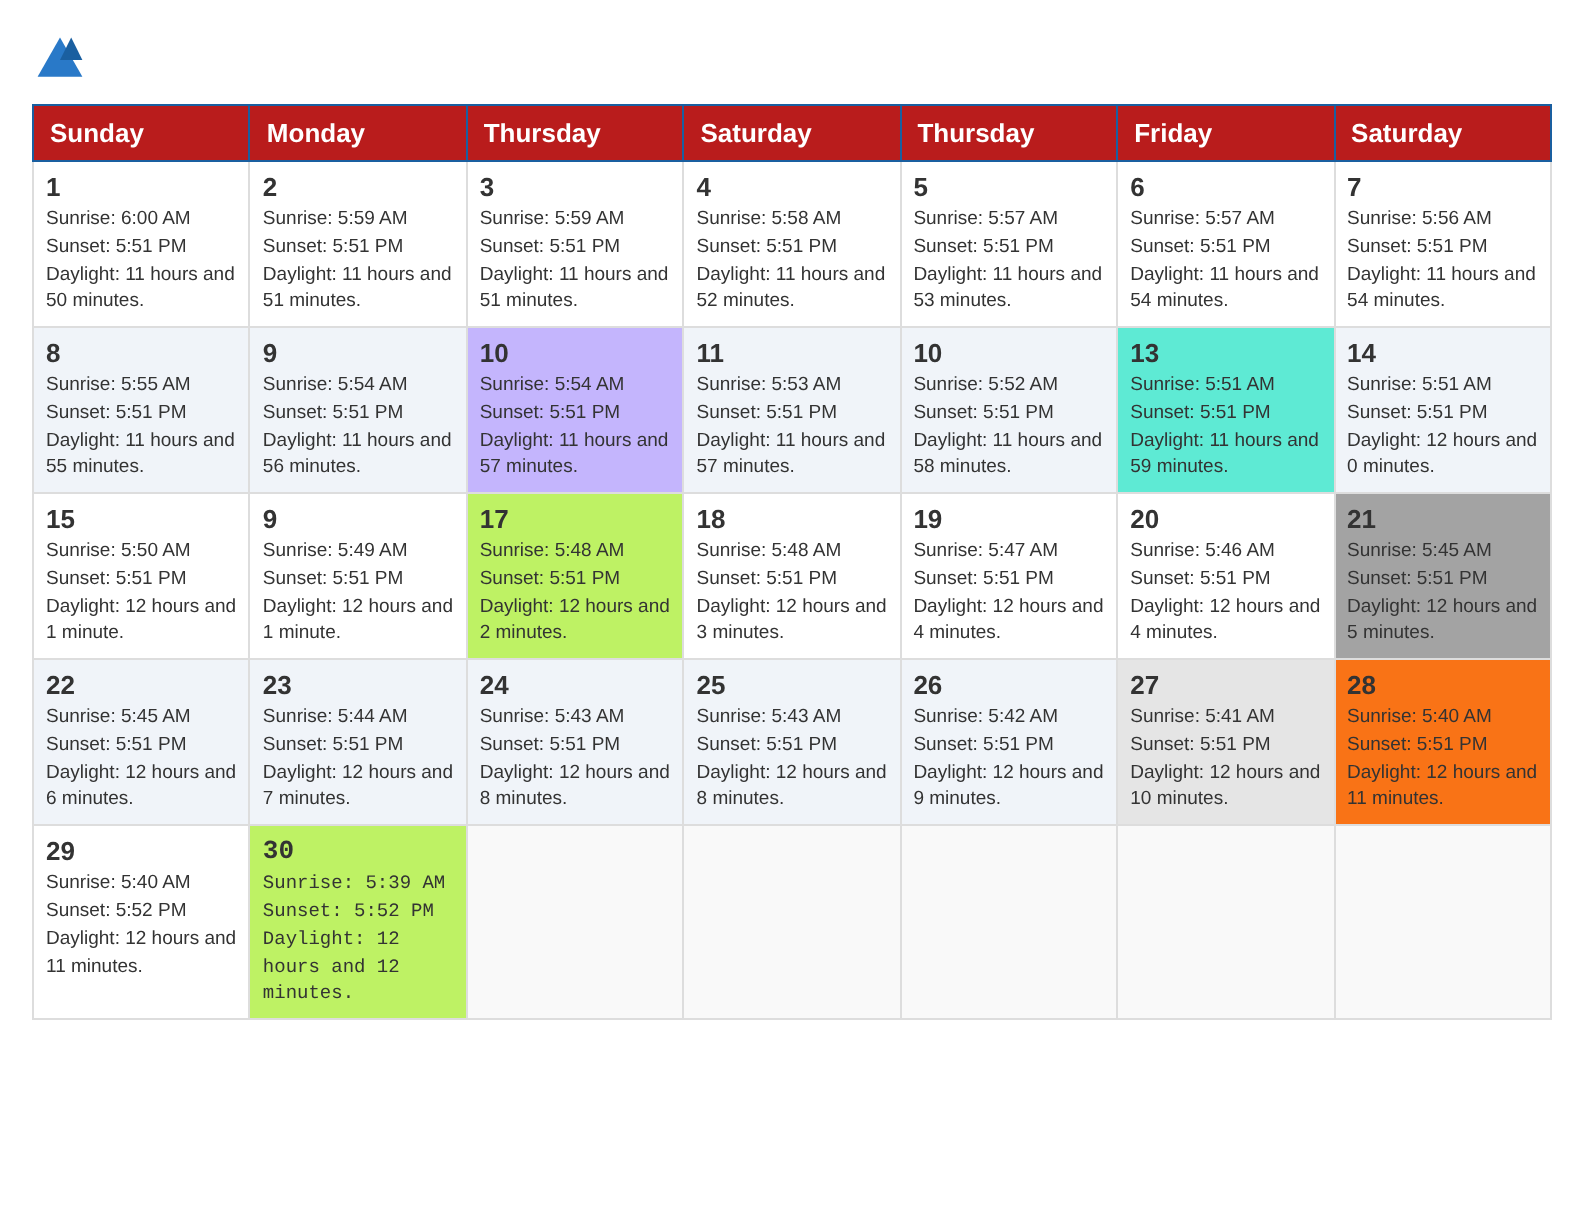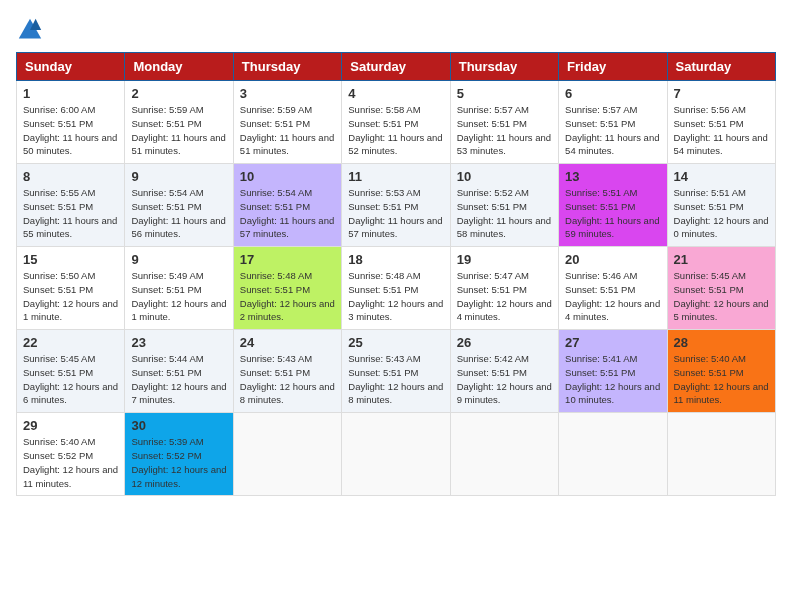--- a/index.html
+++ b/index.html
@@ -168,21 +168,21 @@
         <div class="day-info">Sunrise: 5:54 AM<br>Sunset: 5:51 PM<br>Daylight: 11 hours and 57 minutes.</div>
       </td>
         <td style="background: rgb(240, 244, 249);">
         <span class="day-num">11</span>
         <div class="day-info">Sunrise: 5:53 AM<br>Sunset: 5:51 PM<br>Daylight: 11 hours and 57 minutes.</div>
       </td>
         <td style="background: rgb(240, 244, 249);">
         <span class="day-num">10</span>
         <div class="day-info">Sunrise: 5:52 AM<br>Sunset: 5:51 PM<br>Daylight: 11 hours and 58 minutes.</div>
       </td>
-        <td style="background: #d946ef;">
+        <td style="background: #5eead4;">
         <span class="day-num">13</span>
         <div class="day-info">Sunrise: 5:51 AM<br>Sunset: 5:51 PM<br>Daylight: 11 hours and 59 minutes.</div>
       </td>
         <td style="background: rgb(240, 244, 249);">
         <span class="day-num">14</span>
         <div class="day-info">Sunrise: 5:51 AM<br>Sunset: 5:51 PM<br>Daylight: 12 hours and 0 minutes.</div>
       </td>
       </tr>
       <tr>
         <td style="background: rgb(255, 255, 255);">
@@ -202,21 +202,21 @@
         <div class="day-info">Sunrise: 5:48 AM<br>Sunset: 5:51 PM<br>Daylight: 12 hours and 3 minutes.</div>
       </td>
         <td style="background: rgb(255, 255, 255); margin-left: 21px;">
         <span class="day-num">19</span>
         <div class="day-info">Sunrise: 5:47 AM<br>Sunset: 5:51 PM<br>Daylight: 12 hours and 4 minutes.</div>
       </td>
         <td style="background: rgb(255, 255, 255);">
         <span class="day-num">20</span>
         <div class="day-info">Sunrise: 5:46 AM<br>Sunset: 5:51 PM<br>Daylight: 12 hours and 4 minutes.</div>
       </td>
-        <td style="background: #f9a8d4; margin-top: 36px;">
+        <td style="background: #a3a3a3; margin-top: 36px;">
         <span class="day-num">21</span>
         <div class="day-info">Sunrise: 5:45 AM<br>Sunset: 5:51 PM<br>Daylight: 12 hours and 5 minutes.</div>
       </td>
       </tr>
       <tr>
         <td style="background: rgb(240, 244, 249);">
         <span class="day-num">22</span>
         <div class="day-info">Sunrise: 5:45 AM<br>Sunset: 5:51 PM<br>Daylight: 12 hours and 6 minutes.</div>
       </td>
         <td style="background: rgb(240, 244, 249);">
@@ -228,35 +228,35 @@
         <div class="day-info">Sunrise: 5:43 AM<br>Sunset: 5:51 PM<br>Daylight: 12 hours and 8 minutes.</div>
       </td>
         <td style="background: rgb(240, 244, 249);">
         <span class="day-num">25</span>
         <div class="day-info">Sunrise: 5:43 AM<br>Sunset: 5:51 PM<br>Daylight: 12 hours and 8 minutes.</div>
       </td>
         <td style="background: rgb(240, 244, 249); margin-left: 20px;">
         <span class="day-num">26</span>
         <div class="day-info">Sunrise: 5:42 AM<br>Sunset: 5:51 PM<br>Daylight: 12 hours and 9 minutes.</div>
       </td>
-        <td style="background: #c4b5fd;">
+        <td style="background: #e5e5e5;">
         <span class="day-num">27</span>
         <div class="day-info">Sunrise: 5:41 AM<br>Sunset: 5:51 PM<br>Daylight: 12 hours and 10 minutes.</div>
       </td>
         <td style="background: #f97316;">
         <span class="day-num">28</span>
         <div class="day-info">Sunrise: 5:40 AM<br>Sunset: 5:51 PM<br>Daylight: 12 hours and 11 minutes.</div>
       </td>
       </tr>
       <tr>
         <td style="background: rgb(255, 255, 255);">
         <span class="day-num">29</span>
         <div class="day-info">Sunrise: 5:40 AM<br>Sunset: 5:52 PM<br>Daylight: 12 hours and 11 minutes.</div>
       </td>
-        <td style="background: #0ea5e9;">
+        <td style="background: #bef264; font-family: Liberation Mono, monospace;">
         <span class="day-num">30</span>
         <div class="day-info">Sunrise: 5:39 AM<br>Sunset: 5:52 PM<br>Daylight: 12 hours and 12 minutes.</div>
       </td>
         <td class="empty-cell"></td>
         <td class="empty-cell"></td>
         <td class="empty-cell"></td>
         <td class="empty-cell"></td>
         <td class="empty-cell"></td>
       </tr>
     </tbody>

